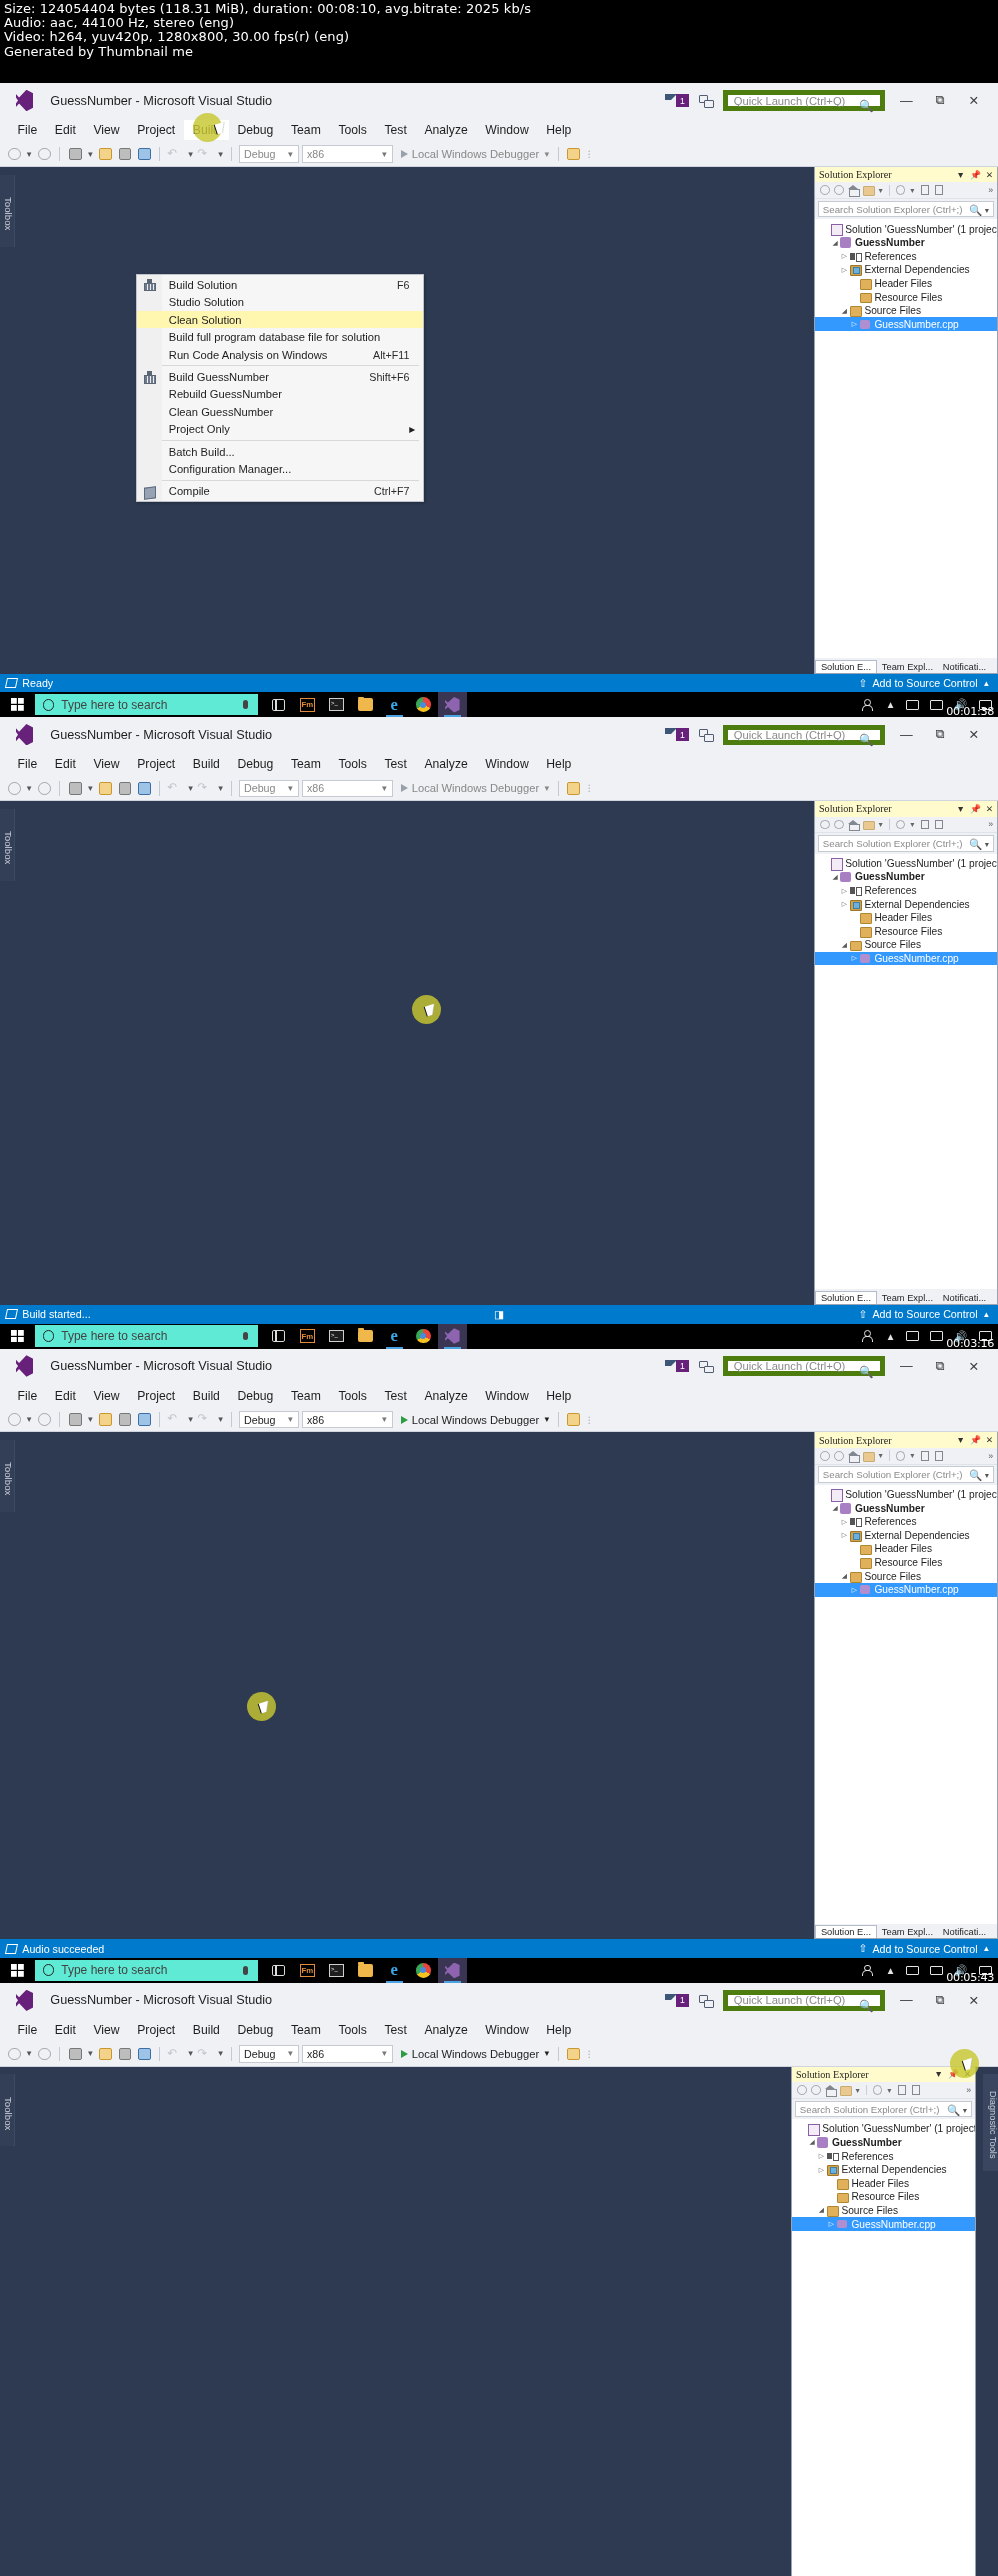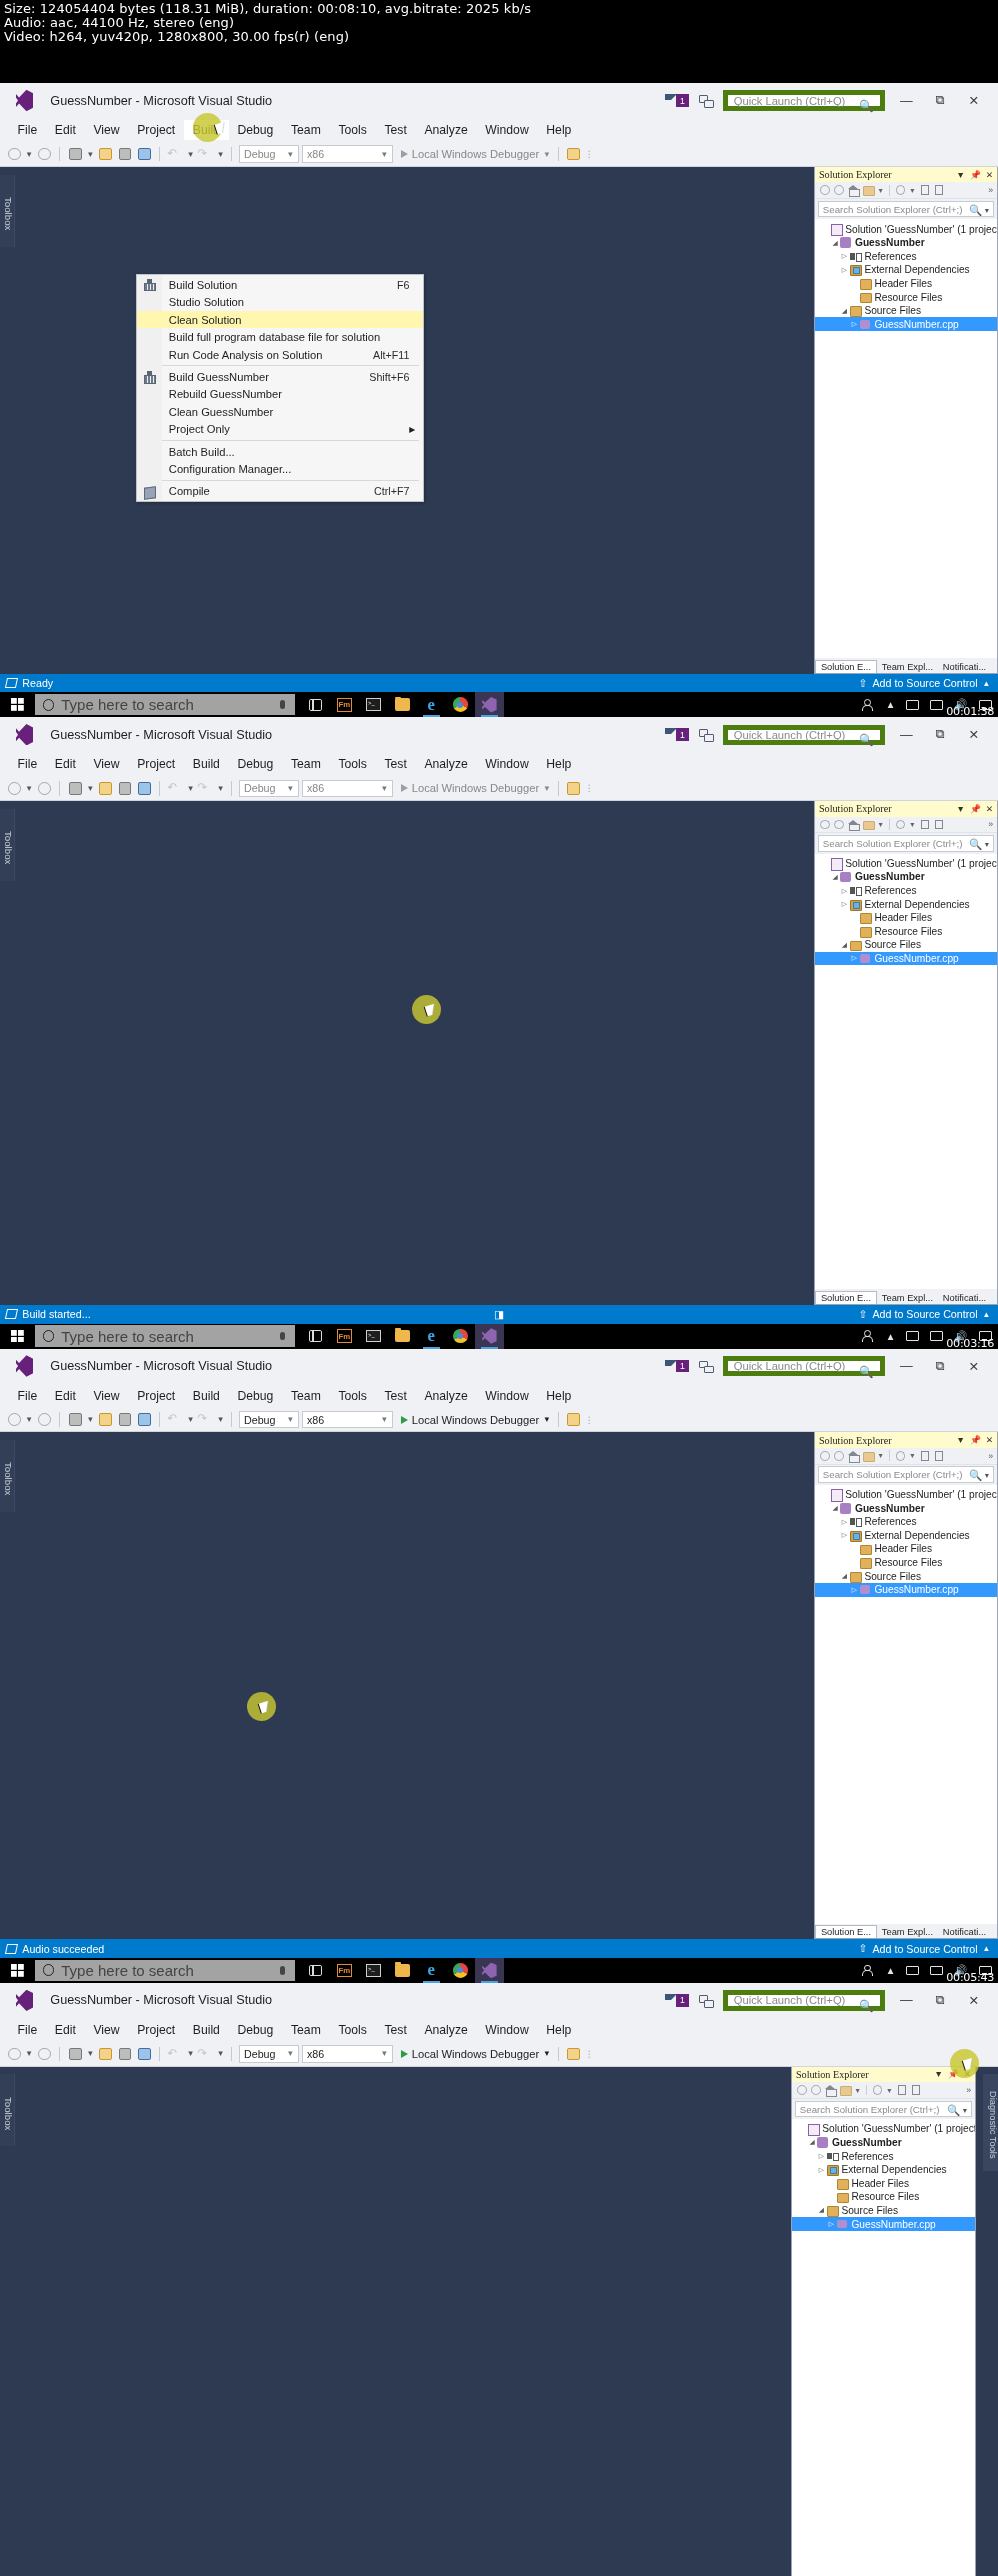--- a/index.html
+++ b/index.html
@@ -191,22 +191,22 @@
   .start{width:35px;display:flex;align-items:center;justify-content:center;}
   .start i{
     display:block;width:12.7px;height:12.7px;
     background:
       linear-gradient(#fff,#fff) 0 0/5.8px 5.8px no-repeat,
       linear-gradient(#fff,#fff) 6.8px 0/5.8px 5.8px no-repeat,
       linear-gradient(#fff,#fff) 0 6.8px/5.8px 5.8px no-repeat,
       linear-gradient(#fff,#fff) 6.8px 6.8px/5.8px 5.8px no-repeat;
   }
   .srch{
-    width:260px;height:21.4px;background:#a3a3a3;display:flex;align-items:center;
-    padding:0 7.8px;font-size:15px;color:#444;gap:6.8px;position:relative;
+    width:223px;height:21.4px;background:#5eead4;display:flex;align-items:center;
+    padding:0 7.8px;font-size:12px;color:#444;gap:6.8px;position:relative;
   }
   .srch .ring{width:11.7px;height:11.7px;border:1.6px solid #222;border-radius:50%;flex:none;}
   .srch .mic{position:absolute;right:9.7px;width:4.9px;height:8.8px;background:#444;border-radius:2.9px;}
   .tbapps{display:flex;gap:0px;margin-left:5.8px;}
   .tbapp{width:29px;height:25px;display:flex;align-items:center;justify-content:center;position:relative;}
   .tbapp.sel{background:#3a3552;}
   .tbapp.under:after{content:"";position:absolute;bottom:0;left:5.8px;right:5.8px;height:1.9px;background:#4aa3e0;}
   .a-task{width:13.6px;height:11.7px;border:1.6px solid #dcdcdc;border-radius:1.9px;position:relative;}
   .a-task:after{content:"";position:absolute;left:2.9px;top:-1px;bottom:-1px;width:1.6px;background:#dcdcdc;}
   .a-fm{width:14.6px;height:13.6px;border:1.6px solid #e08c3a;color:#e08c3a;font-size:7.8px;display:flex;align-items:center;justify-content:center;font-weight:bold;}
@@ -267,20 +267,21 @@
   .gi-comp:before{content:"";position:absolute;left:1px;top:1px;width:9.7px;height:9.7px;
     background:#97a3b4;border:1px solid #5d6a7b;transform:skewY(-8deg);}
 </style>
 </head>
 <body>
 
 <div id="info">
   <div>Size: 124054404 bytes (118.31 MiB), duration: 00:08:10, avg.bitrate: 2025 kb/s</div>
   <div>Audio: aac, 44100 Hz, stereo (eng)</div>
   <div>Video: h264, yuv420p, 1280x800, 30.00 fps(r) (eng)</div>
+  <div>Generated by Thumbnail me</div>
 </div>
 
 <div id="panels">
     <div class="panel">
   <div class="vs-title">
     <div class="vs-logo"></div>
     <div class="vs-title-text">GuessNumber - Microsoft Visual Studio</div>
     <div class="vs-title-right">
       <div style="display:flex;align-items:center;">
         <div class="tb-ico ico-feedback"></div>
@@ -451,21 +452,21 @@
     </div>
           <div class="row hl">
       <span class="lbl">Clean Solution</span>
       <span class="key"></span>
     </div>
           <div class="row">
       <span class="lbl">Build full program database file for solution</span>
       <span class="key"></span>
     </div>
           <div class="row">
-      <span class="lbl">Run Code Analysis on Solution</span>
+      <span class="lbl">Run Code Analysis on Windows</span>
       <span class="key">Alt+F11</span>
     </div>
           <div class="sep"></div>
           <div class="row">
       <span class="gi gi-build"></span>
             <span class="lbl">Build GuessNumber</span>
       <span class="key">Shift+F6</span>
     </div>
           <div class="row">
       <span class="lbl">Rebuild GuessNumber</span>

